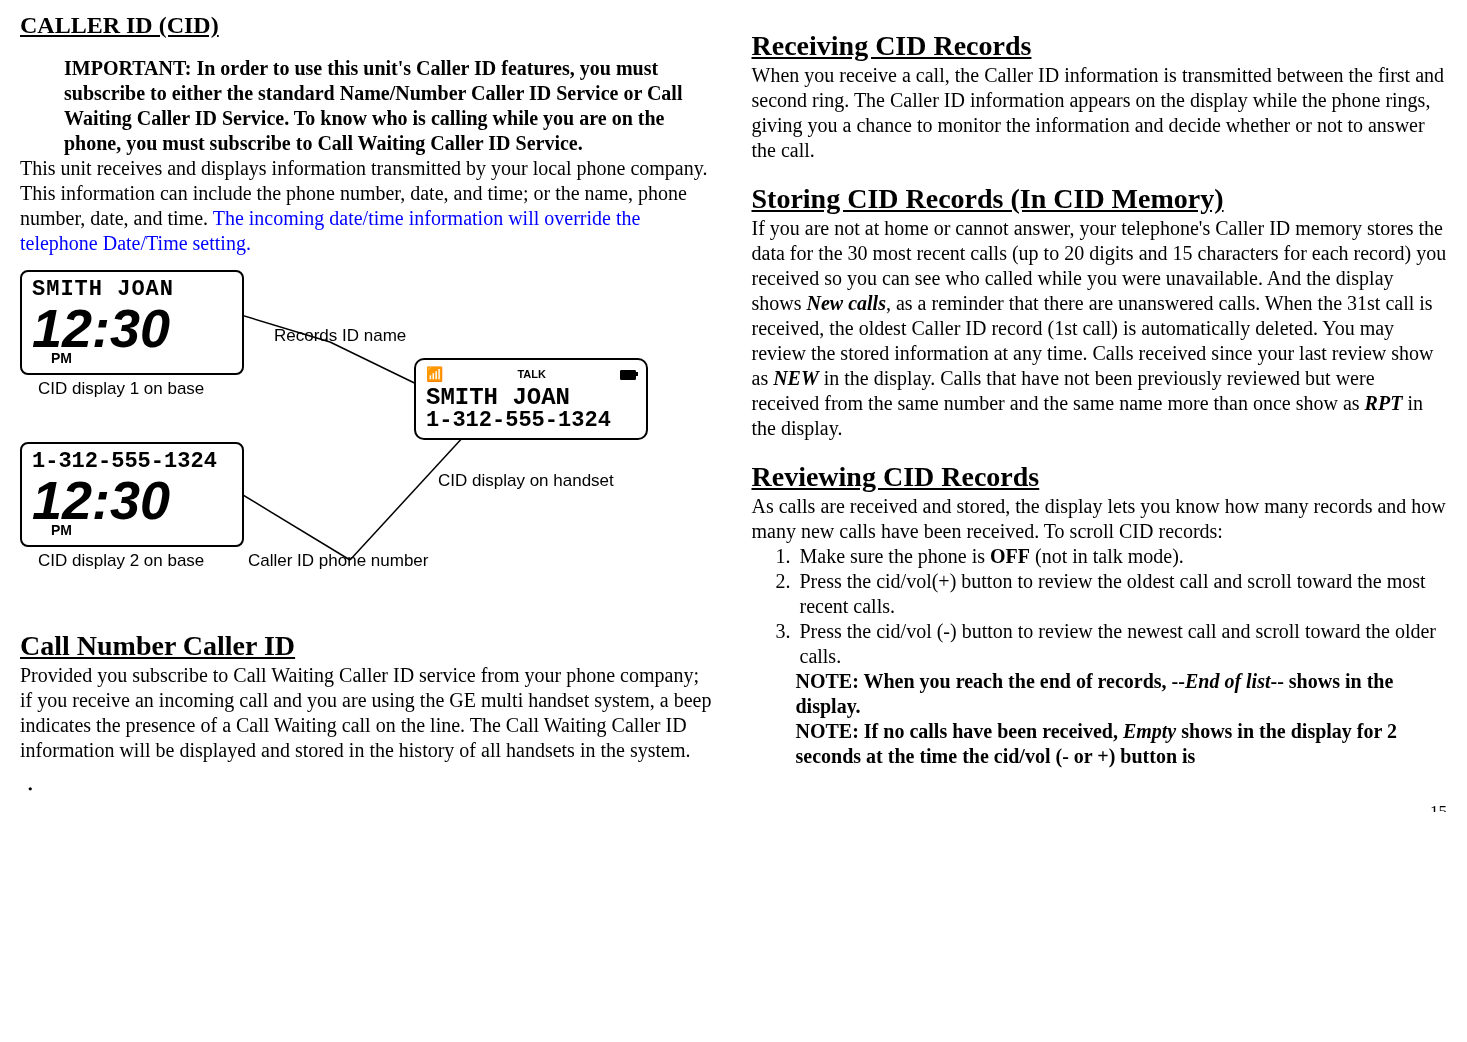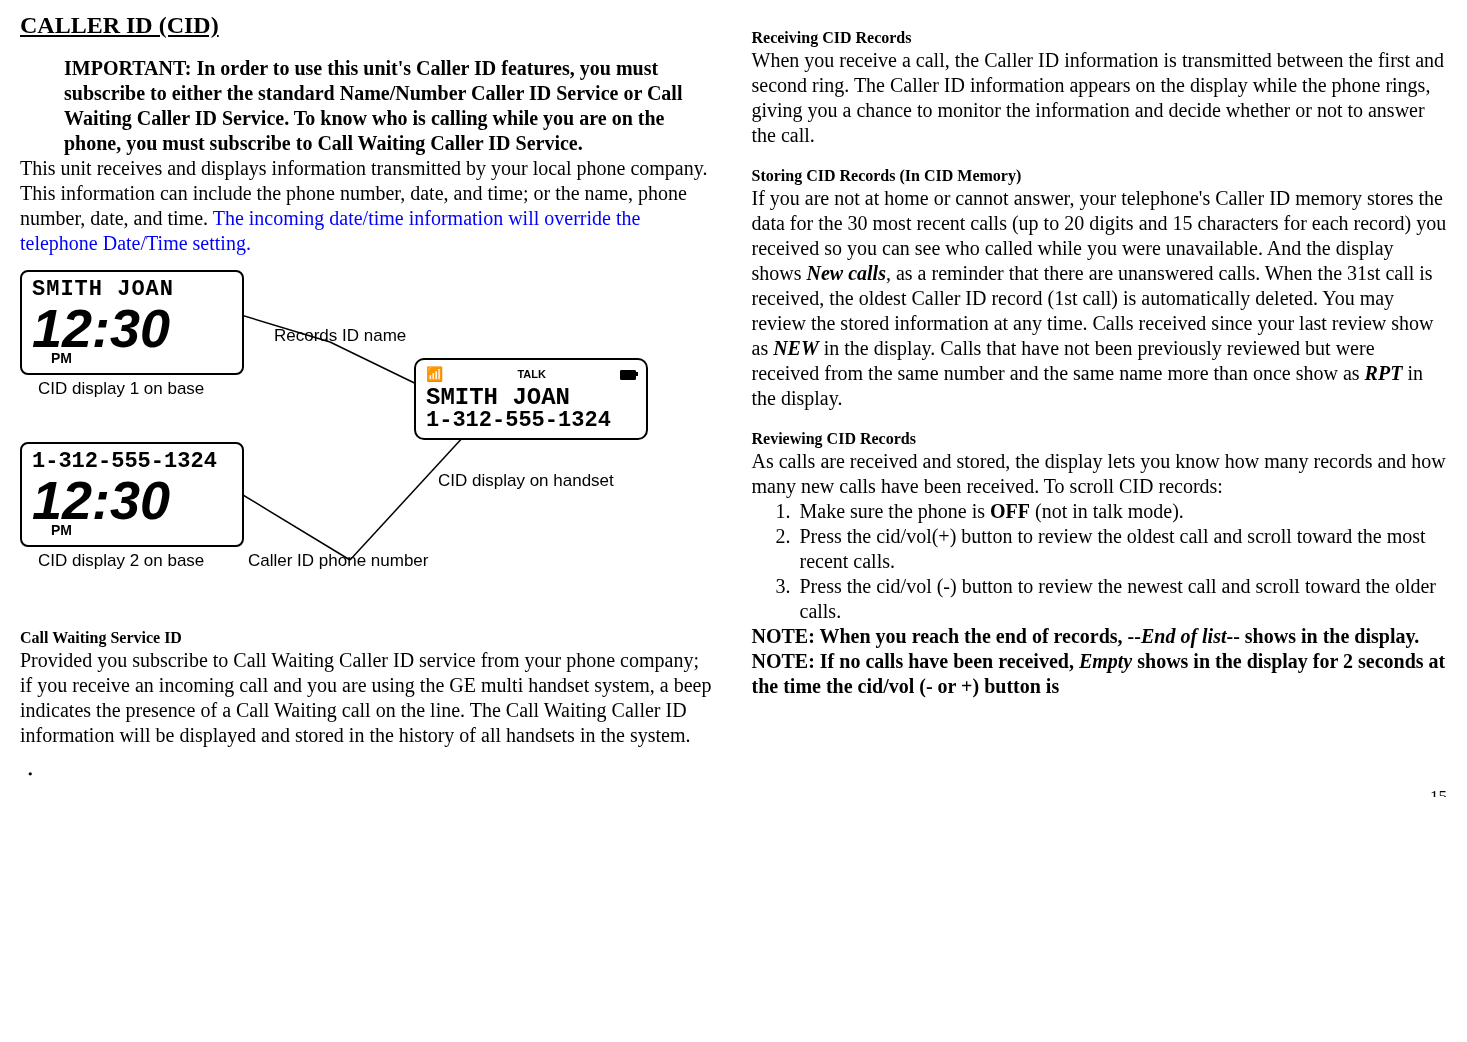--- a/index.html
+++ b/index.html
@@ -21,40 +21,42 @@
     flex: 1;
     min-width: 0;
   }
   h1.section-title {
     font-size: 24px;
     font-weight: bold;
     text-decoration: underline;
     margin: 0 0 16px 0;
   }
   h2.subhead {
-    font-size: 16px;
+    font-size: 28px;
     font-weight: bold;
     margin: 18px 0 0 0;
+    text-decoration: underline;
   }
   p { margin: 0; }
   .important-block {
     margin-left: 44px;
     font-weight: bold;
     font-family: Liberation Serif, serif;
   }
   .blue-text { color: #0000ff; }
   .italic { font-style: italic; font-weight: bold; }
   ol.numbered {
     margin: 0;
     padding-left: 44px;
   }
   ol.numbered > li {
     padding-left: 4px;
   }
   .note-block {
+    margin-left: 44px;
     font-weight: bold;
   }
   .bullet-row {
     display: flex;
     margin-top: 14px;
   }
   .bullet-row .dot {
     width: 24px;
     flex-shrink: 0;
   }
@@ -212,21 +214,21 @@
           <span class="antenna">📶</span>
           <span>TALK</span>
           <span class="batt"></span>
         </div>
         <div class="handset-name">SMITH JOAN</div>
         <div class="handset-num">1-312-555-1324</div>
       </div>
       <div class="caption" style="left:418px; top:200px;">CID display on handset</div>
     </div>
 
-    <h2 class="subhead">Call Waiting Service ID</h2>
+    <h2 class="subhead">Call Number Caller ID</h2>
     <p>Provided you subscribe to Call Waiting Caller ID service from your phone company; if you receive an incoming call and you are using the GE multi handset system, a beep indicates the presence of a Call Waiting call on the line. The Call Waiting Caller ID information will be displayed and stored in the history of all handsets in the system.</p>
 
     <div class="bullet-row">
       <div class="dot">・</div>
     </div>
   </div>
 
   <div class="col">
 
     <h2 class="subhead">Receiving CID Records</h2>

